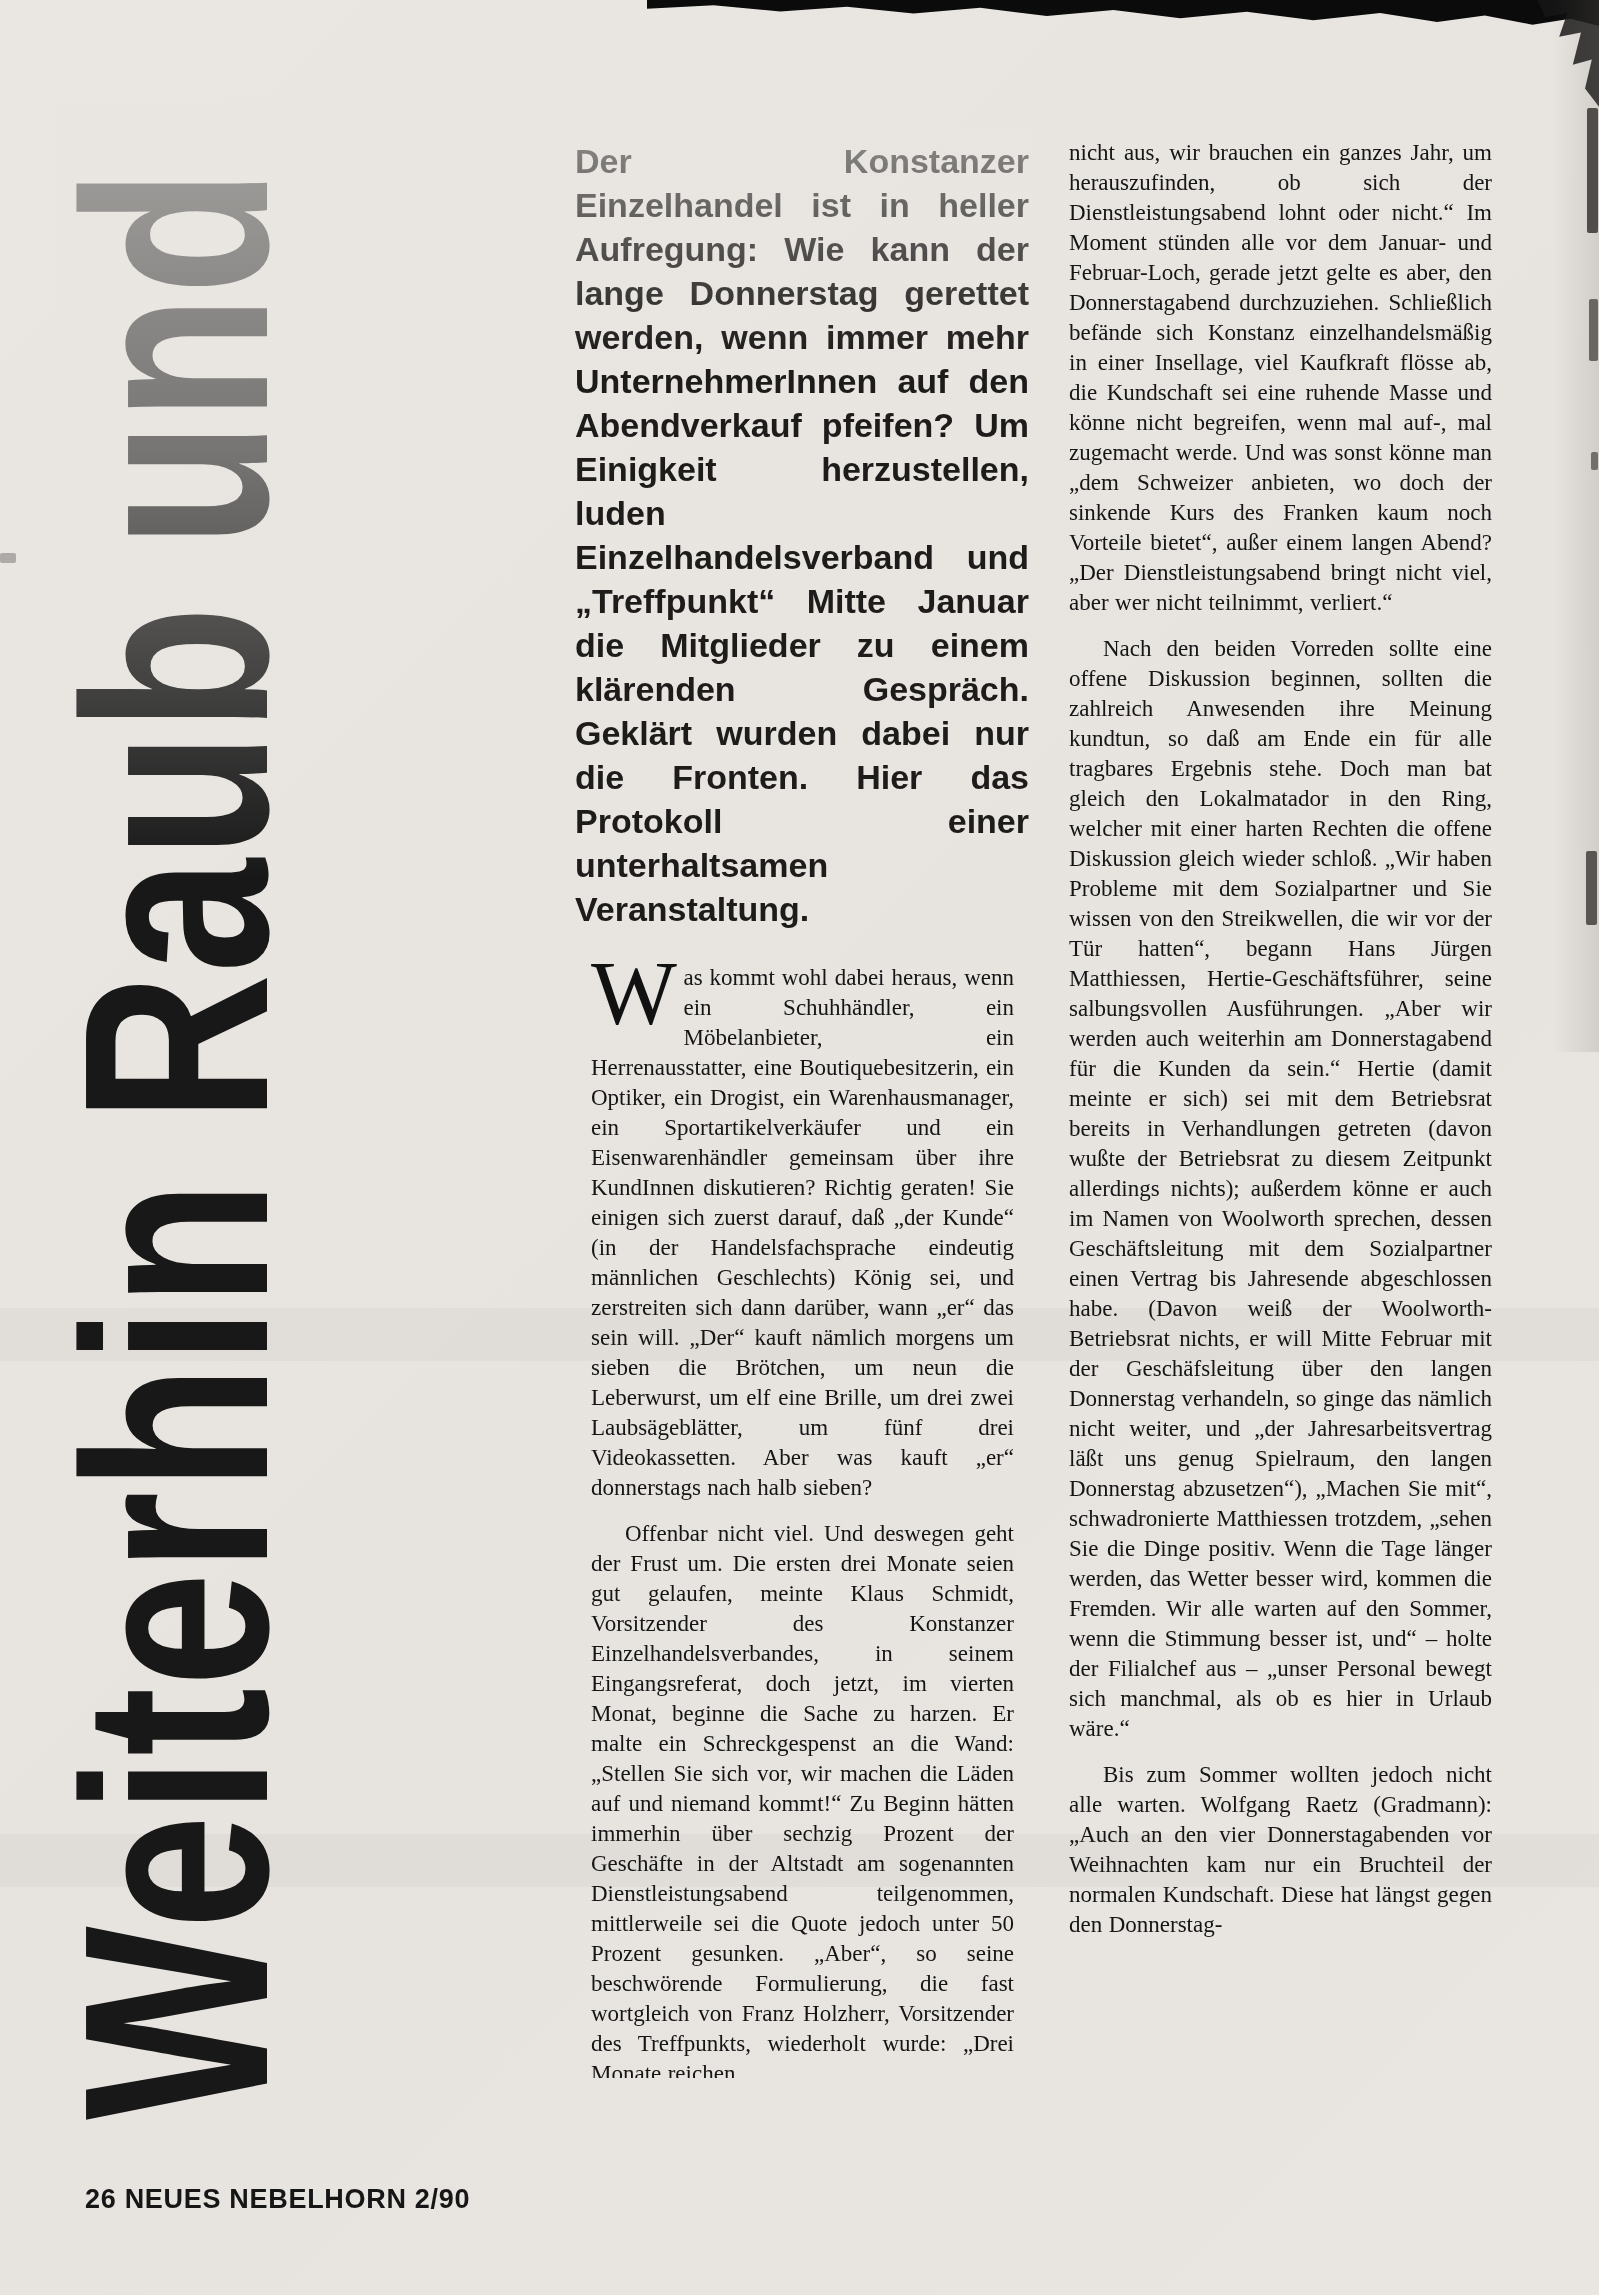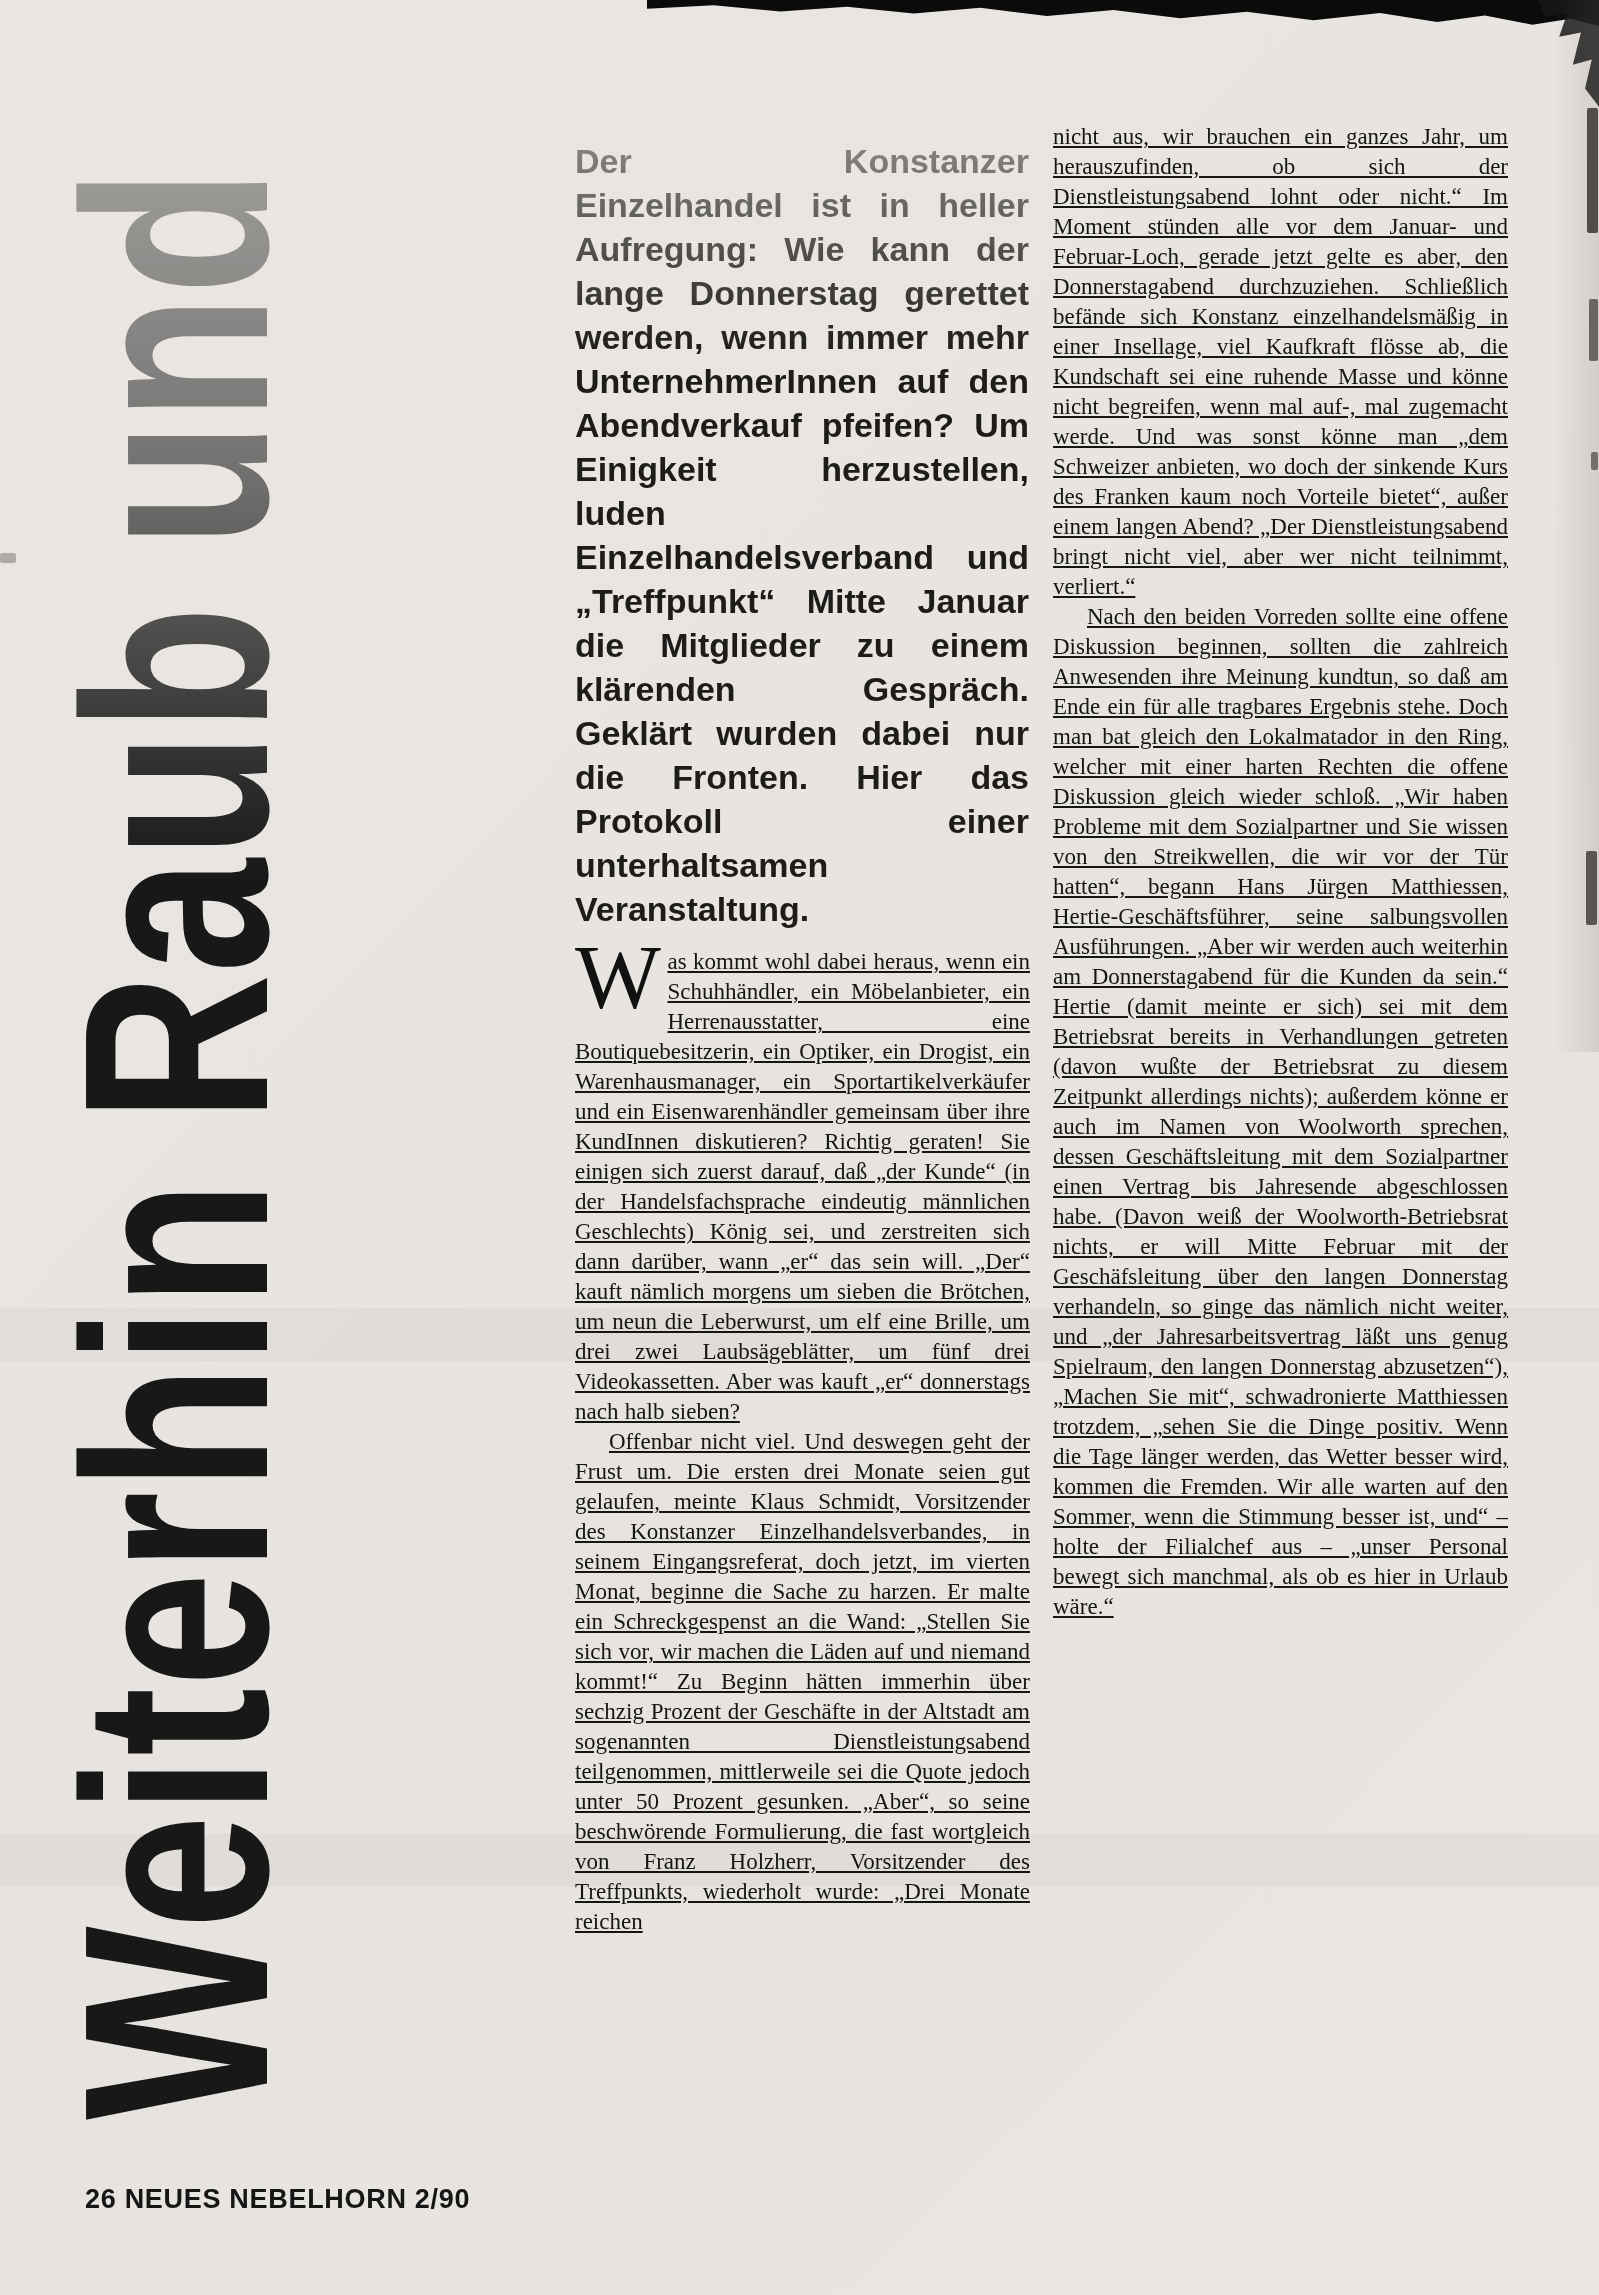--- a/index.html
+++ b/index.html
@@ -83,21 +83,21 @@
     padding:4px 0 5.3px 1.3px; color:#121212;
   }
 
   .body-col {
     position:absolute; width:455px;
     font-size:23px; line-height:30px;
     text-align:justify; color:#151515;
     hyphens:auto; -webkit-hyphens:auto;
     word-spacing:0.7px;
   }
-  .body-col p { margin:0;text-decoration:underline; }
+  .body-col p { margin:16px; }
   .body-col p.indent { text-indent:34px; }
   .col-left  { left:575px;  top:947px; height:1131px; overflow:hidden; }
   .col-right { left:1053px; top:122px;  height:1946px; overflow:hidden; }
 
   .dropcap {
     float:left;
     font-family:"Liberation Serif", serif;
     font-size:91px; line-height:60px; height:60px;
     padding:1.3px 6.6px 0 0; color:#111;
   }
@@ -143,18 +143,19 @@
     <p>
       <span class="dropcap">W</span>
       <span>as kommt wohl dabei heraus, wenn ein Schuhhändler, ein Möbelanbieter, ein Herrenausstatter, eine Boutiquebesitzerin, ein Optiker, ein Drogist, ein Warenhausmanager, ein Sportartikelverkäufer und ein Eisenwarenhändler gemeinsam über ihre KundInnen diskutieren? Richtig geraten! Sie einigen sich zuerst darauf, daß „der Kunde“ (in der Handelsfachsprache eindeutig männlichen Geschlechts) König sei, und zerstreiten sich dann darüber, wann „er“ das sein will. „Der“ kauft nämlich morgens um sieben die Brötchen, um neun die Leberwurst, um elf eine Brille, um drei zwei Laubsägeblätter, um fünf drei Videokassetten. Aber was kauft „er“ donnerstags nach halb sieben?</span>
     </p>
     <p class="indent">Offenbar nicht viel. Und deswegen geht der Frust um. Die ersten drei Monate seien gut gelaufen, meinte Klaus Schmidt, Vorsitzender des Konstanzer Einzelhandelsverbandes, in seinem Eingangsreferat, doch jetzt, im vierten Monat, beginne die Sache zu harzen. Er malte ein Schreckgespenst an die Wand: „Stellen Sie sich vor, wir machen die Läden auf und niemand kommt!“ Zu Beginn hätten immerhin über sechzig Prozent der Geschäfte in der Altstadt am sogenannten Dienstleistungsabend teilgenommen, mittlerweile sei die Quote jedoch unter 50 Prozent gesunken. „Aber“, so seine beschwörende Formulierung, die fast wortgleich von Franz Holzherr, Vorsitzender des Treffpunkts, wiederholt wurde: „Drei Monate reichen</p>
   </div>
 
   <div class="body-col col-right">
     <p>nicht aus, wir brauchen ein ganzes Jahr, um herauszufinden, ob sich der Dienstleistungsabend lohnt oder nicht.“ Im Moment stünden alle vor dem Januar- und Februar-Loch, gerade jetzt gelte es aber, den Donnerstagabend durchzuziehen. Schließlich befände sich Konstanz einzelhandelsmäßig in einer Insellage, viel Kaufkraft flösse ab, die Kundschaft sei eine ruhende Masse und könne nicht begreifen, wenn mal auf-, mal zugemacht werde. Und was sonst könne man „dem Schweizer anbieten, wo doch der sinkende Kurs des Franken kaum noch Vorteile bietet“, außer einem langen Abend? „Der Dienstleistungsabend bringt nicht viel, aber wer nicht teilnimmt, verliert.“</p>
     <p class="indent">Nach den beiden Vorreden sollte eine offene Diskussion beginnen, sollten die zahlreich Anwesenden ihre Meinung kundtun, so daß am Ende ein für alle tragbares Ergebnis stehe. Doch man bat gleich den Lokalmatador in den Ring, welcher mit einer harten Rechten die offene Diskussion gleich wieder schloß. „Wir haben Probleme mit dem Sozialpartner und Sie wissen von den Streikwellen, die wir vor der Tür hatten“, begann Hans Jürgen Matthiessen, Hertie-Geschäftsführer, seine salbungsvollen Ausführungen. „Aber wir werden auch weiterhin am Donnerstagabend für die Kunden da sein.“ Hertie (damit meinte er sich) sei mit dem Betriebsrat bereits in Verhandlungen getreten (davon wußte der Betriebsrat zu diesem Zeitpunkt allerdings nichts); außerdem könne er auch im Namen von Woolworth sprechen, dessen Geschäftsleitung mit dem Sozialpartner einen Vertrag bis Jahresende abgeschlossen habe. (Davon weiß der Woolworth-Betriebsrat nichts, er will Mitte Februar mit der Geschäfsleitung über den langen Donnerstag verhandeln, so ginge das nämlich nicht weiter, und „der Jahresarbeitsvertrag läßt uns genug Spielraum, den langen Donnerstag abzusetzen“), „Machen Sie mit“, schwadronierte Matthiessen trotzdem, „sehen Sie die Dinge positiv. Wenn die Tage länger werden, das Wetter besser wird, kommen die Fremden. Wir alle warten auf den Sommer, wenn die Stimmung besser ist, und“ – holte der Filialchef aus – „unser Personal bewegt sich manchmal, als ob es hier in Urlaub wäre.“</p>
+    <p class="indent">Bis zum Sommer wollten jedoch nicht alle warten. Wolfgang Raetz (Gradmann): „Auch an den vier Donnerstagabenden vor Weihnachten kam nur ein Bruchteil der normalen Kundschaft. Diese hat längst gegen den Donnerstag-</p>
   </div>
 
   <div class="footer">26 NEUES NEBELHORN 2/90</div>
 
 </div>
 
 
 </body></html>

